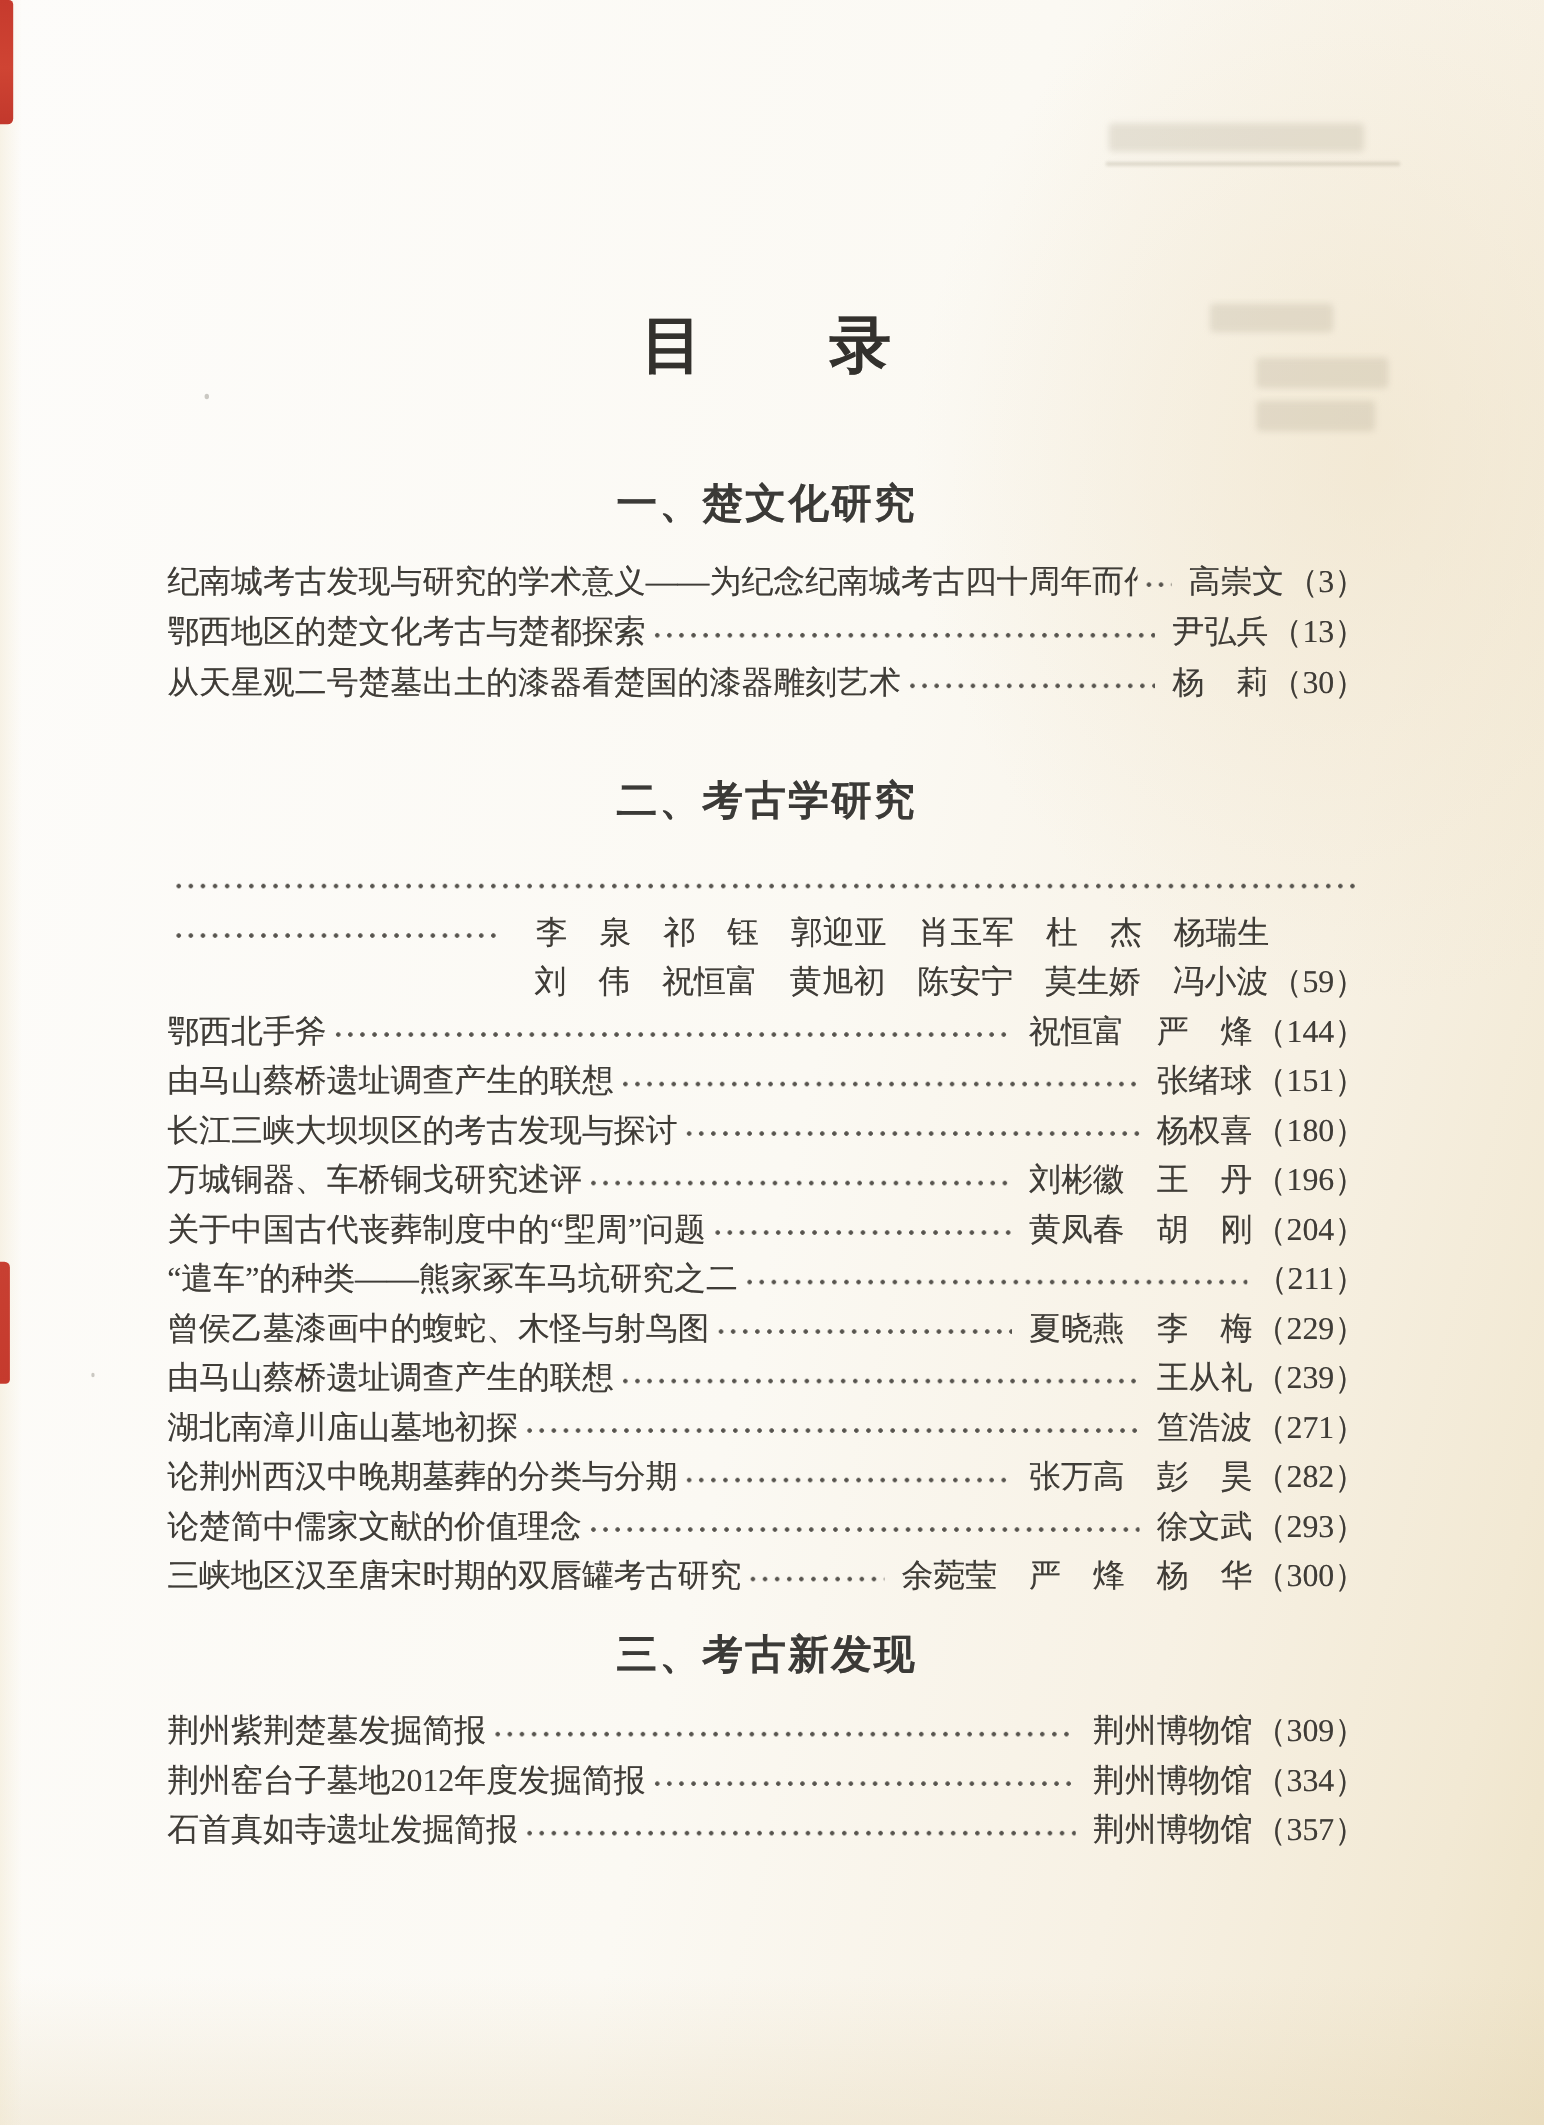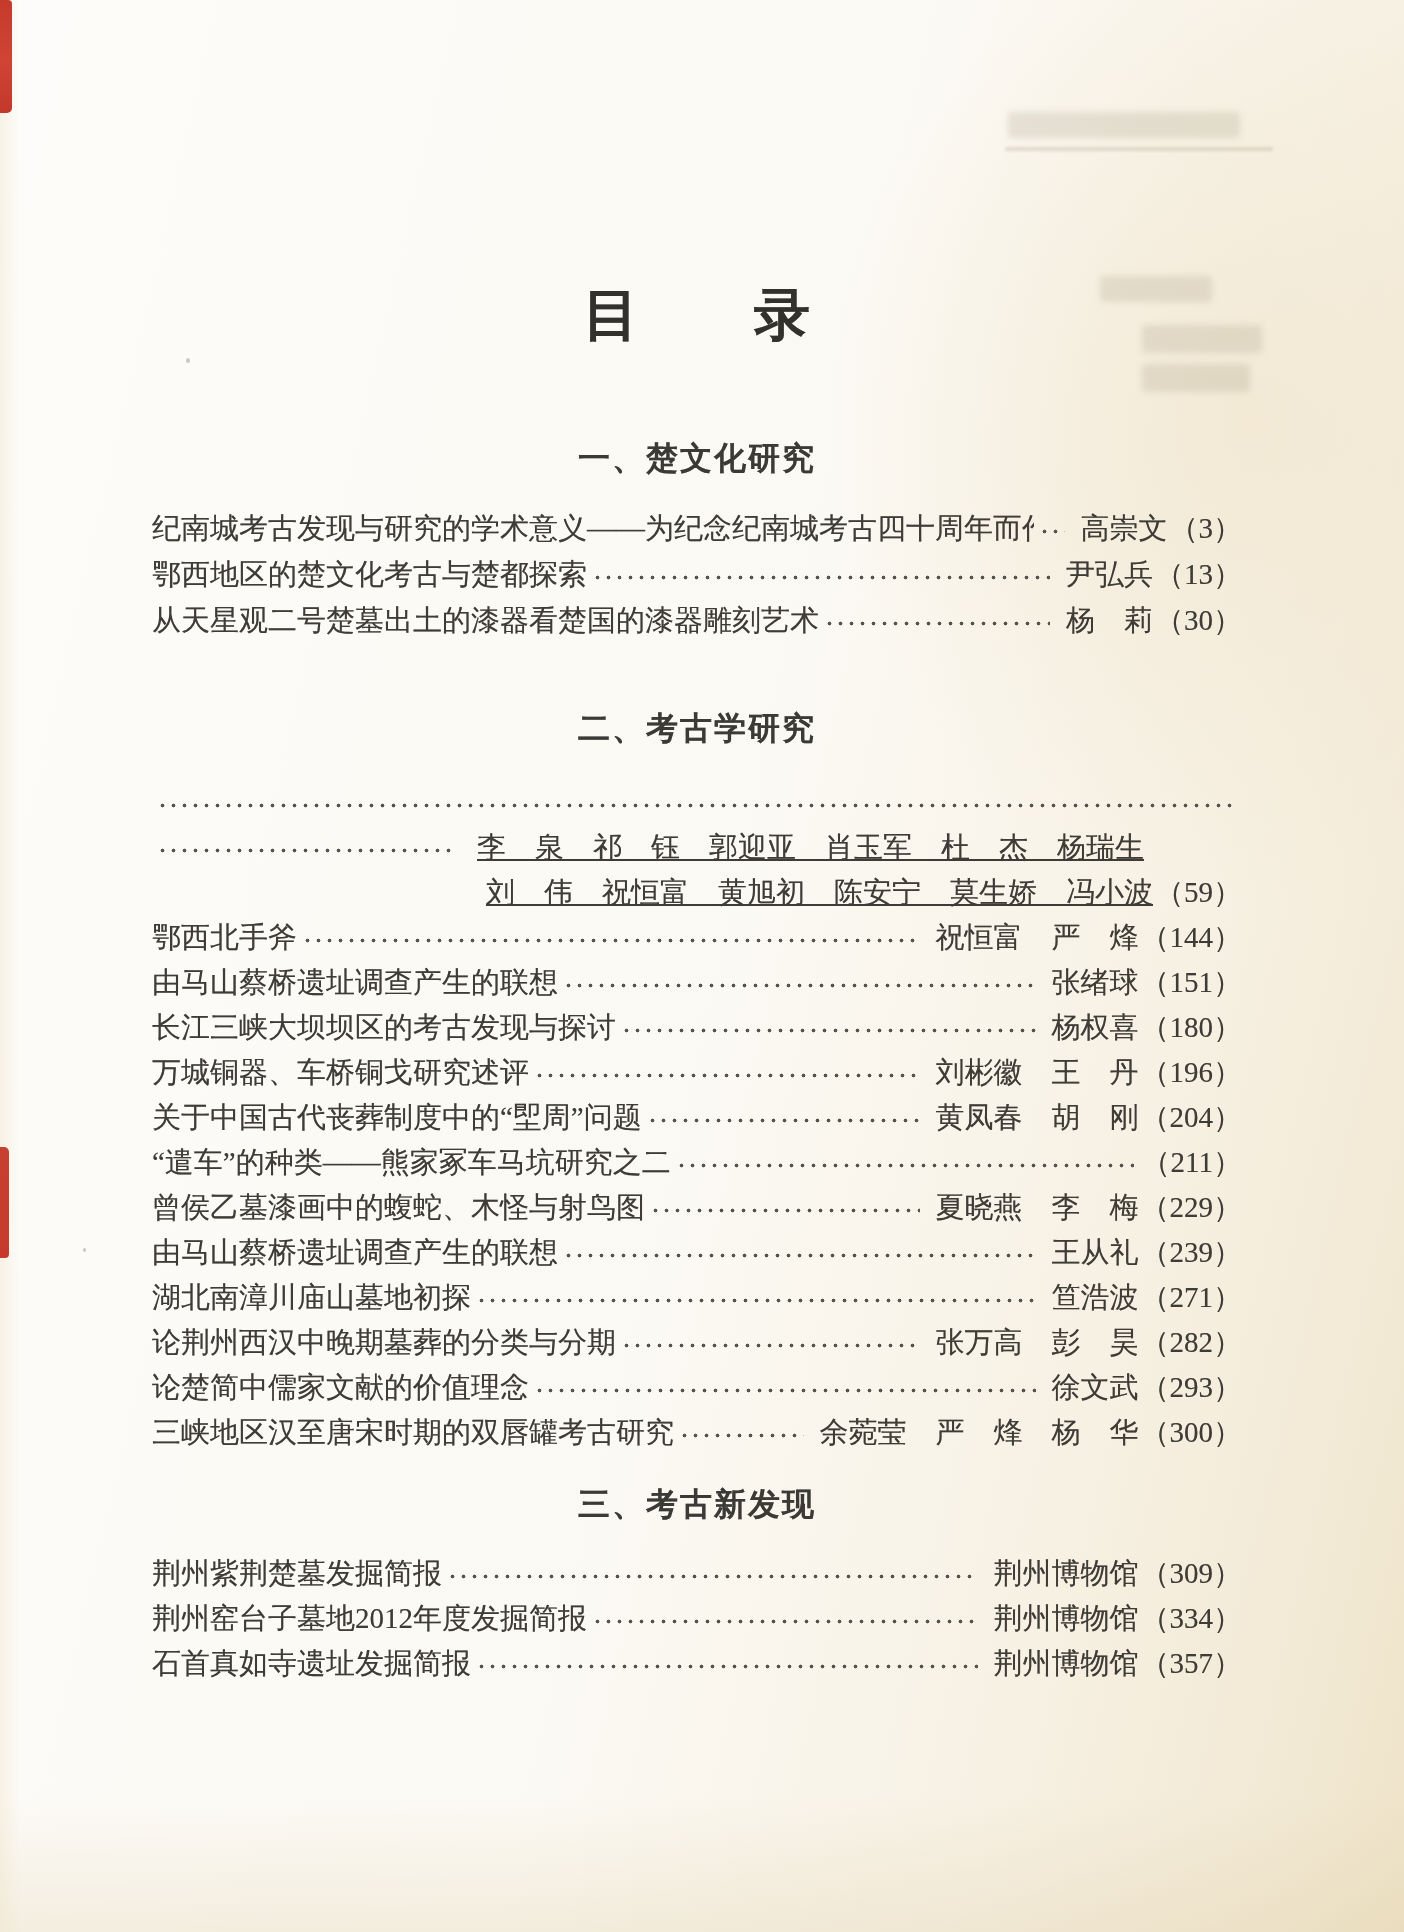--- a/index.html
+++ b/index.html
@@ -20,21 +20,21 @@
   .doc-title{
     position:absolute;left:0;top:286px;width:100%;
     text-align:center;font-size:56px;font-weight:700;color:#33312d;
     letter-spacing:1px;line-height:58px;
     text-shadow:0 0 .5px rgba(50,48,44,.55);
   }
   .sec-heading{
     position:absolute;left:0;width:100%;
     text-align:center;
     font-family:"Liberation Sans","DejaVu Sans",sans-serif;
-    font-weight:700;font-size:32px;letter-spacing:2px;color:#3b3a37;
+    font-weight:700;font-size:37px;letter-spacing:2px;color:#3b3a37;
     line-height:36px;
     text-shadow:0 0 .5px rgba(55,55,52,.5);
   }
   .h1{top:440px;} .h2{top:710px;} .h3{top:1486px;}
   .toc-list{position:absolute;left:0;width:100%;}
   .l1{top:506px;} .l2{top:780px;} .l3{top:1551px;}
   .toc-row{display:flex;align-items:center;font-size:29px;white-space:nowrap;}
   .l1 .toc-row{height:46px;}
   .l2 .toc-row,.l3 .toc-row{height:45px;}
   .entry-title{flex:0 1 auto;overflow:hidden;color:#3f3c37;text-shadow:0 0 .4px rgba(60,58,54,.45);}
@@ -42,21 +42,21 @@
     flex:1 1 auto;min-width:26px;align-self:stretch;
     margin:0 6px 0 5px;
     background-image:radial-gradient(circle,#57544e 1.8px,rgba(0,0,0,0) 2.1px);
     background-size:11px 11px;background-repeat:repeat-x;
     background-position:left 58%;
   }
   .leader-fixed{flex:0 0 300px;}
   .authors{color:#3f3c37;margin-left:10px;text-shadow:0 0 .4px rgba(60,58,54,.45);}
   .authors:empty{margin-left:0;}
   .pagenum{color:#3f3c37;margin-left:2px;text-shadow:0 0 .4px rgba(60,58,54,.45);}
-  .cont-names{margin-left:14px;color:#3f3c37;text-shadow:0 0 .4px rgba(60,58,54,.45);text-decoration:underline;}
+  .cont-names{margin-left:24px;color:#3f3c37;text-shadow:0 0 .4px rgba(60,58,54,.45);}
   .row-end{justify-content:flex-end;}
   
   .edge-mark{position:absolute;left:0;filter:blur(.4px);}
   .edge-mark.m1{top:0;width:12px;height:113px;background:linear-gradient(180deg,#c63a2d,#cf4433 55%,#c2382c);border-radius:0 4px 5px 0;}
   .edge-mark.m2{top:1147px;width:9px;height:111px;background:linear-gradient(180deg,#c84032,#c53a2d);border-radius:0 5px 4px 0;}
   .ghost{position:absolute;background:rgba(148,138,116,.20);filter:blur(3px);border-radius:4px;}
   .g1{left:1008px;top:112px;width:232px;height:26px;}
   .g-rule{left:1005px;top:147px;width:268px;height:4px;background:rgba(148,138,116,.25);filter:blur(1.5px);border-radius:2px;position:absolute;}
   .g2{left:1100px;top:276px;width:112px;height:26px;}
   .g3{left:1142px;top:325px;width:120px;height:28px;}

